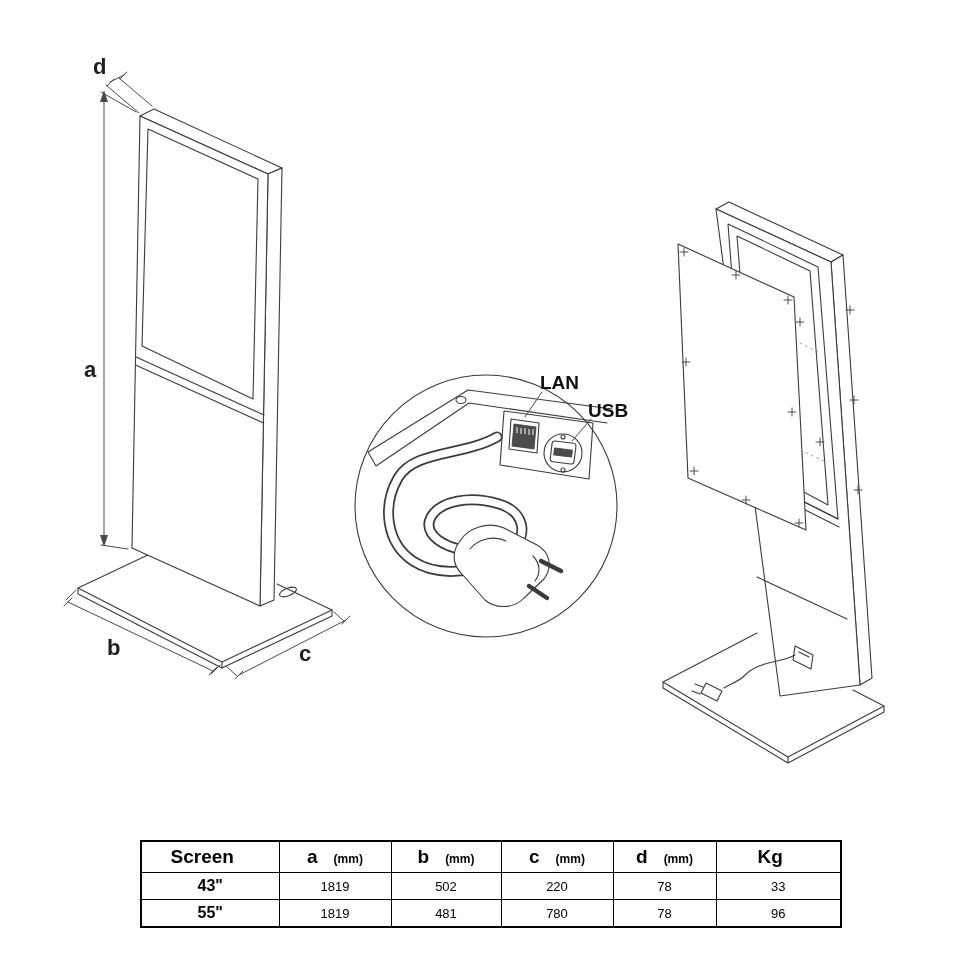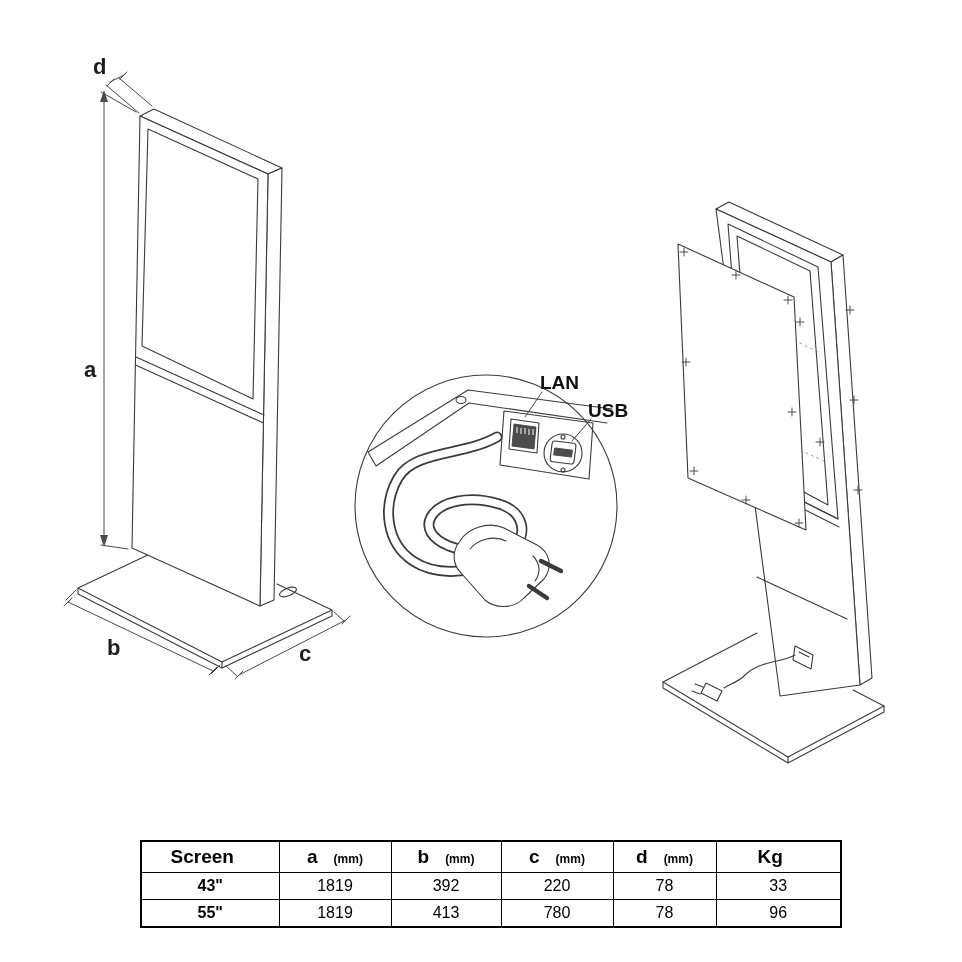--- a/index.html
+++ b/index.html
@@ -26,21 +26,21 @@
   table.spec {
     position:absolute; left:140px; top:840px; width:700px;
     border-collapse:collapse; table-layout:fixed; text-align:center;
     color:#000; border:2px solid #000;
   }
   .spec th, .spec td { border:1px solid #000; padding:4px; vertical-align:middle; }
   .spec thead th { height:27px; }
   .spec tbody td { height:23px; }
   .h-main { font-weight:700; font-size:19px; }
   .h-sub  { font-weight:700; font-size:12px; margin-left:16px; }
-  .cell        { font-size:16px; font-weight:400; }
+  .cell        { font-size:13px; font-weight:400; }
   .screen-cell { font-size:16px; font-weight:700; }
 </style>
 </head>
 <body>
 
 <div class="canvas">
 
   <svg class="art" width="962" height="962" viewBox="0 0 962 962">
 
     <g>
@@ -151,29 +151,29 @@
         <th><span class="h-main">b</span><span class="h-sub">(mm)</span></th>
         <th><span class="h-main">c</span><span class="h-sub">(mm)</span></th>
         <th><span class="h-main">d</span><span class="h-sub">(mm)</span></th>
         <th><span class="h-main">Kg</span><span class="h-sub"></span></th>
       </tr>
     </thead>
     <tbody>
       <tr>
         <td class="screen-cell">43"</td>
         <td class="cell">1819</td>
-        <td class="cell">392</td>
+        <td class="cell">502</td>
         <td class="cell">220</td>
         <td class="cell">78</td>
         <td class="cell">33</td>
       </tr>
       <tr>
         <td class="screen-cell">55"</td>
         <td class="cell">1819</td>
-        <td class="cell">413</td>
+        <td class="cell">481</td>
         <td class="cell">780</td>
         <td class="cell">78</td>
         <td class="cell">96</td>
       </tr>
     </tbody>
   </table>
 
 </div>
 
 </body></html>

